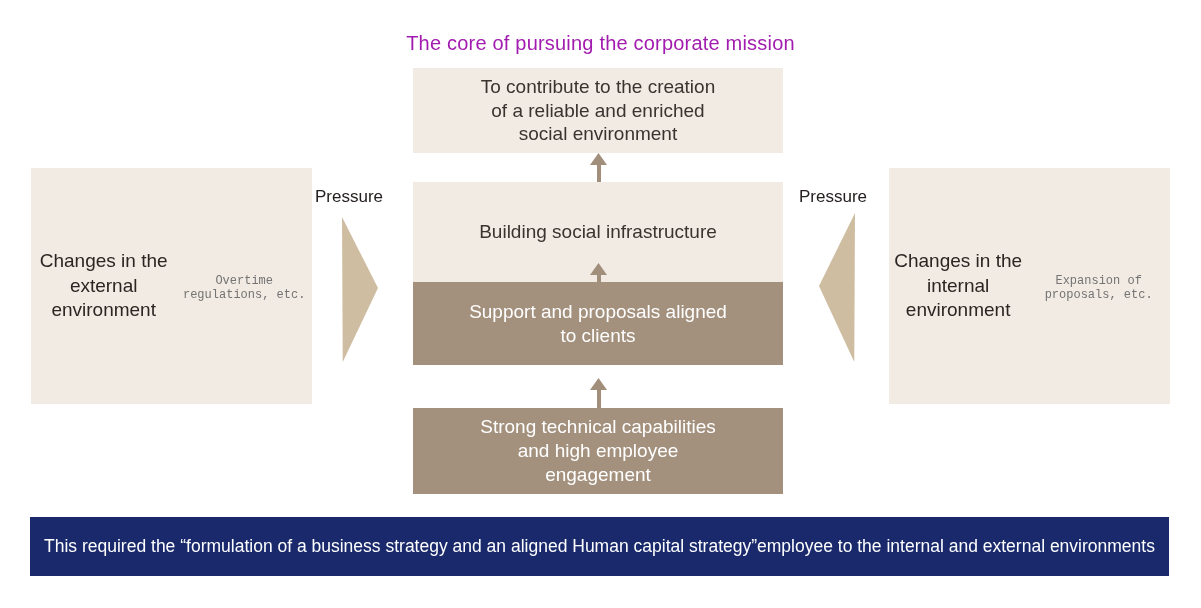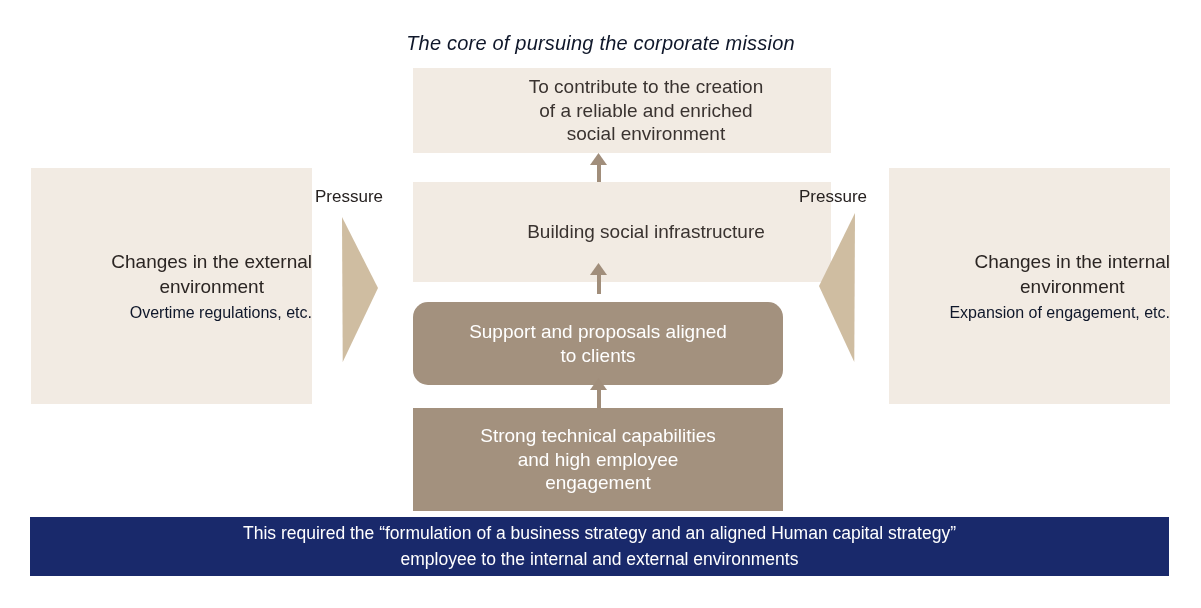--- a/index.html
+++ b/index.html
@@ -14,72 +14,70 @@
     height: 608px;
     background: #ffffff;
     overflow: hidden;
   }
   .diagram-title {
     position: absolute;
     left: 0; right: 0;
     top: 32px;
     text-align: center;
     font-size: 20px;
-    color: #0f172a;
+    color: #a21caf;
     letter-spacing: 0.2px;
-    font-style: italic;
   }
   .box {
     position: absolute;
     display: flex;
     align-items: center;
     justify-content: center;
     text-align: center;
     white-space: pre-line;
     line-height: 1.25;
   }
   .box.light {
     background: #f2ebe3;
     color: #3a3330;
     font-size: 19px;
-    padding-left: 48px;
   }
   .box.dark {
     background: #a3917e;
     color: #ffffff;
     font-size: 19px;
   }
   .center-box { left: 413px; width: 370px; }
   .box-mission   { top: 68px;  height: 85px; }
   .box-infra     { top: 182px; height: 100px; }
-  .box-support   { top: 302px; height: 83px; border-radius: 15px; }
-  .box-strength  { top: 408px; height: 103px; }
+  .box-support   { top: 282px; height: 83px; }
+  .box-strength  { top: 408px; height: 86px; }
 
   .side-panel {
     position: absolute;
     top: 168px;
     width: 281px;
     height: 236px;
     background: #f2ebe3;
     display: flex;
-    flex-direction: column;
-    align-items: flex-end;
+    align-items: center;
     justify-content: center;
     text-align: center;
   }
   .side-panel .panel-title {
     font-size: 19px;
     color: #2b2523;
     line-height: 1.3;
     white-space: pre-line;
   }
   .side-panel .panel-subtitle {
-    font-size: 16px;
-    color: #0f172a;
+    font-size: 12px;
+    color: #737373;
     margin-top: 4px;
+    font-family: Liberation Mono, monospace;
   }
   .panel-left  { left: 31px; }
   .panel-right { left: 889px; }
 
   .pressure-label {
     position: absolute;
     top: 187px;
     width: 84px;
     font-size: 17px;
     color: #262120;
@@ -128,21 +126,21 @@
 
   .banner {
     position: absolute;
     left: 30px;
     top: 517px;
     width: 1139px;
     height: 59px;
     background: #19296b;
     color: #ffffff;
     display: flex;
-    flex-direction: column;
+    flex-direction: row;
     align-items: center;
     justify-content: center;
     text-align: center;
     font-size: 17.5px;
     line-height: 1.45;
   }
 </style>
 </head>
 <body>
 
@@ -182,21 +180,21 @@
     <div class="panel-title">Changes in the external
 environment</div>
     <div class="panel-subtitle">Overtime regulations, etc.</div>
   </div>
   <div class="pressure-label pressure-left">Pressure</div>
   <div class="tri tri-right"></div>
 
   <div class="side-panel panel-right">
     <div class="panel-title">Changes in the internal
 environment</div>
-    <div class="panel-subtitle">Expansion of engagement, etc.</div>
+    <div class="panel-subtitle">Expansion of proposals, etc.</div>
   </div>
   <div class="pressure-label pressure-right">Pressure</div>
   <div class="tri tri-left"></div>
 
   <div class="banner">
     <div>This required the “formulation of a business strategy and an aligned Human capital strategy”</div>
     <div>employee to the internal and external environments</div>
   </div>
 
 </div>

